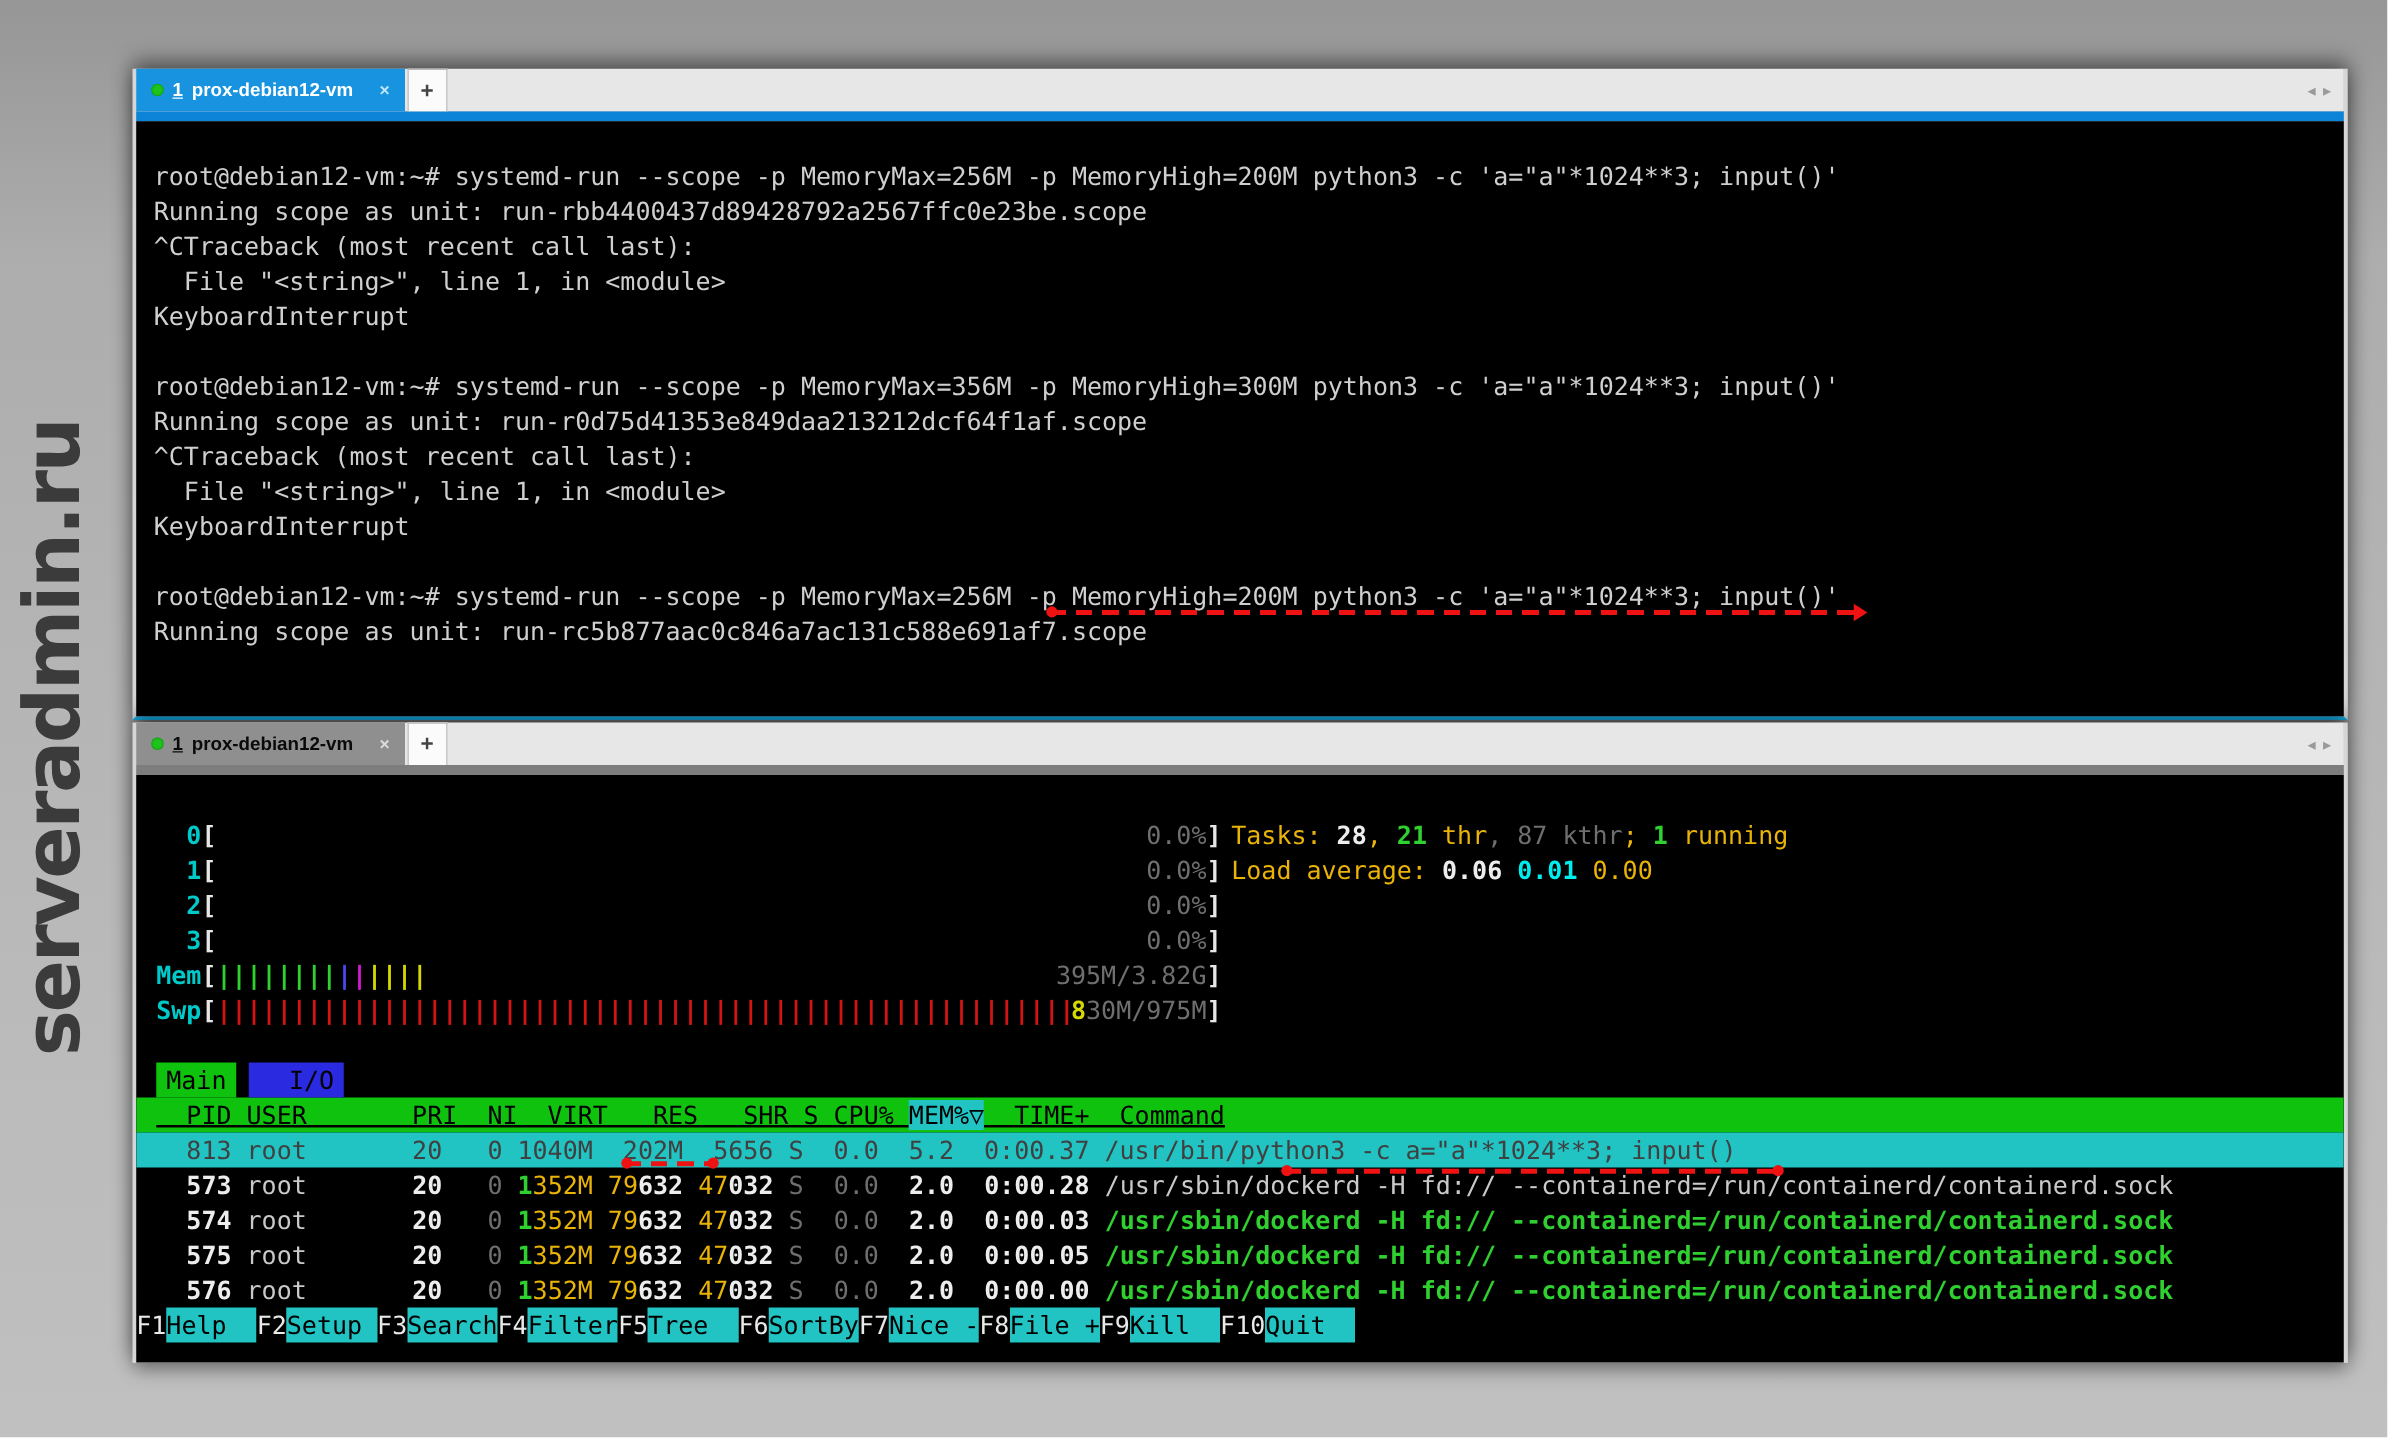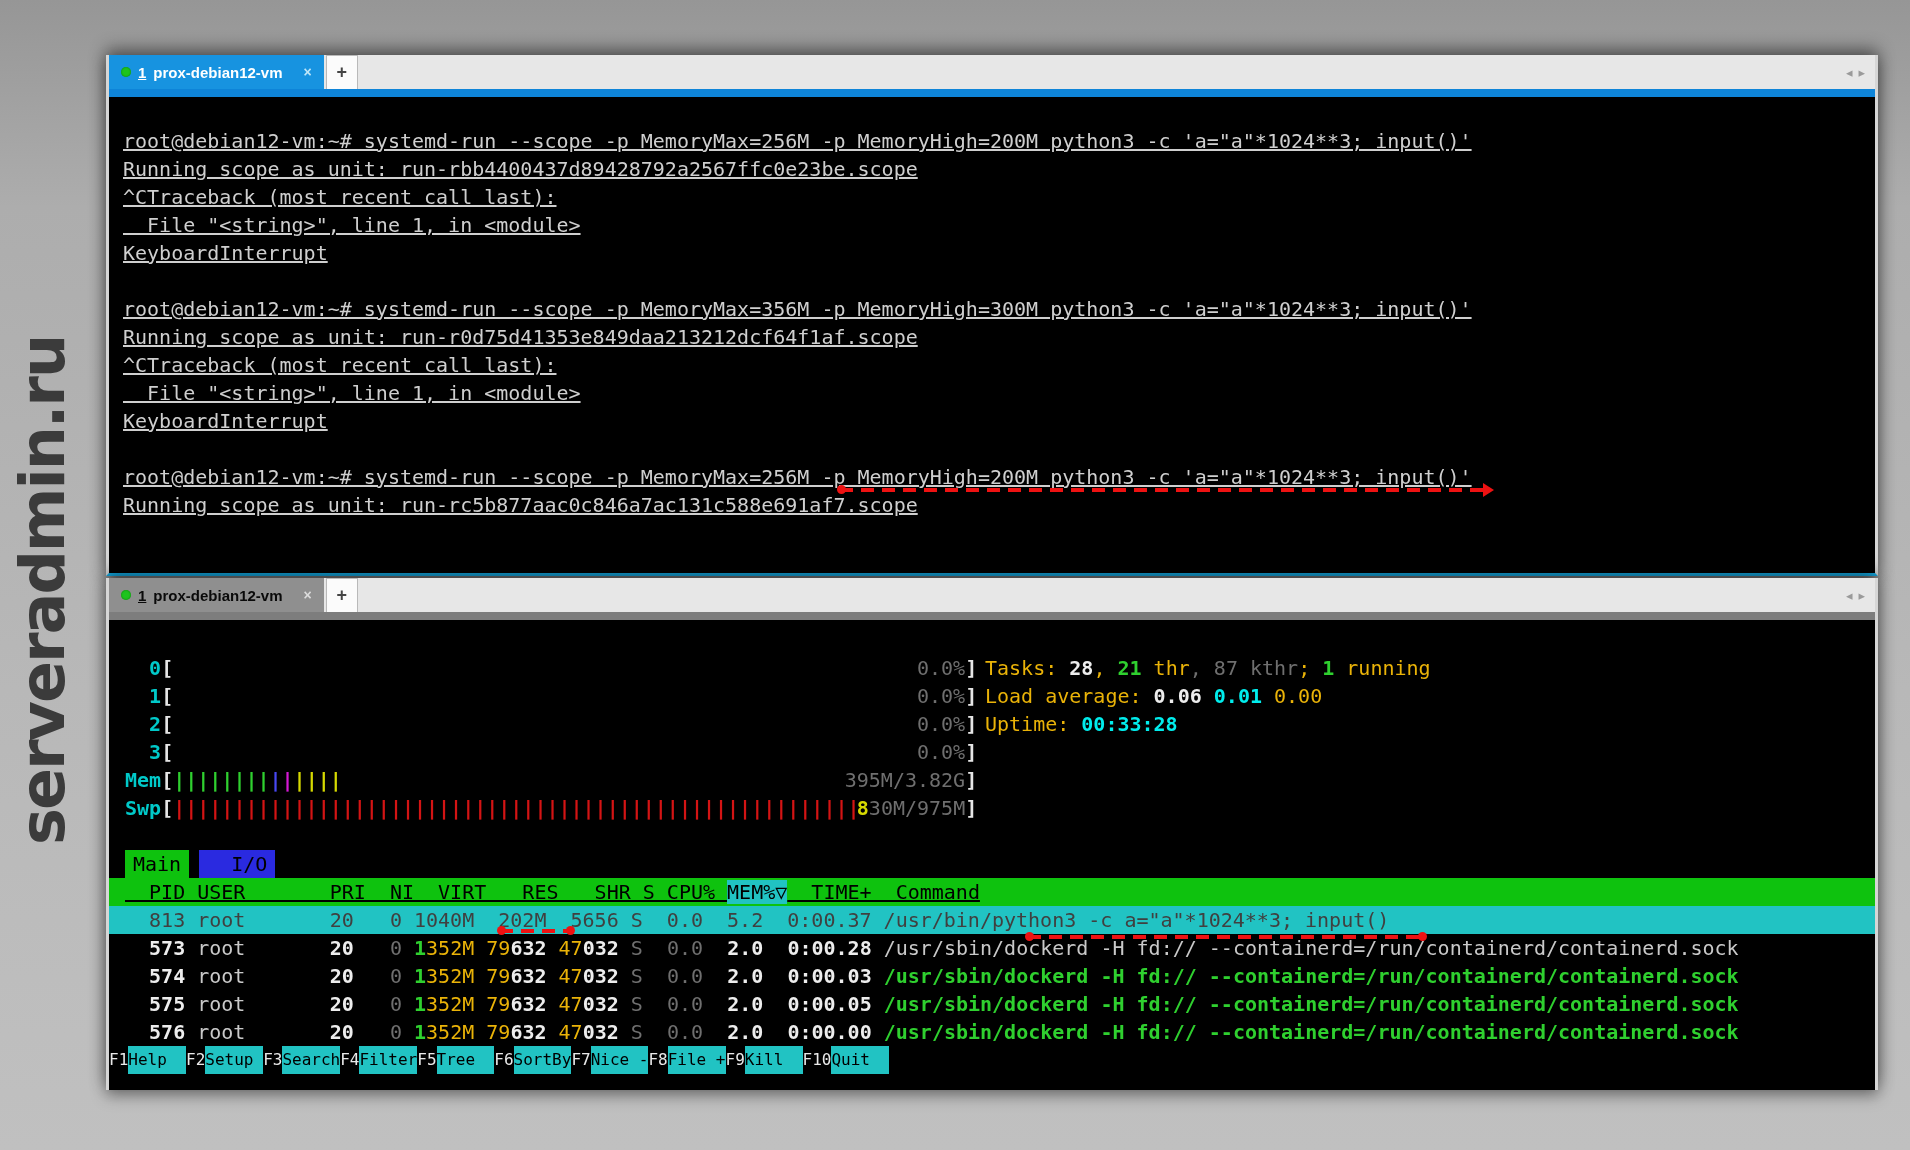--- a/index.html
+++ b/index.html
@@ -34,21 +34,21 @@
   .newtab{width:30px;margin-left:2px;display:flex;align-items:center;justify-content:center;
     background:#fbfbfb;border:1px solid #b9b9b9;border-bottom:none;color:#444;
     font-size:18px;font-weight:bold;}
   .navarrows{position:absolute;right:10px;top:0;height:34px;display:flex;align-items:center;
     gap:6px;color:#9a9a9a;font-size:13px;}
   .term-content{position:relative;background:#000;overflow:hidden;}
   #win1 .term-content{height:476px;}
   #win2 .term-content{height:470px;}
   
   .term-pre{padding:30px 0 0 14px;font-family:"DejaVu Sans Mono","Liberation Mono",monospace;
-    font-size:20px;line-height:28px;color:#cfcfcf;text-decoration:underline;}
+    font-size:20px;line-height:28px;color:#cfcfcf;}
   .tline{height:28px;white-space:pre;}
   
   .htop{position:relative;padding-top:34px;font-family:"DejaVu Sans Mono","Liberation Mono",monospace;
     font-size:20px;line-height:28px;color:#c9c9c9;}
   .hline{height:28px;white-space:pre;padding-left:16px;}
   .meter-line{display:flex;align-items:stretch;}
   .mlabel{color:#00c9c9;font-weight:700;white-space:pre;}
   .mbr{color:#e6e6e6;font-weight:700;}
   .mbar{display:inline-flex;width:792px;overflow:hidden;}
   .pipes{flex:1 1 auto;overflow:hidden;white-space:pre;font-weight:700;}
@@ -70,21 +70,21 @@
   .c-dg{color:#6f6f6f;}
   .c-cy{color:#eab308;font-weight:400;}
   .c-bc{color:#00eded;font-weight:700;}
   .c-gn{color:#2fd02f;font-weight:700;}
   .c-yl{color:#d6d900;font-weight:700;}
   .c-rd{color:#d41414;}
   .c-mg{color:#d419d4;}
   .c-bl{color:#4848f2;}
   
   .fkeys{display:flex;height:28px;font-family:"DejaVu Sans Mono","Liberation Mono",monospace;
-    font-size:16px;line-height:28px;}
+    font-size:20px;line-height:28px;}
   .fk{display:flex;}
   .fk-key{color:#e9e9e9;white-space:pre;}
   .fk-label{background:#21c3c3;color:#000;white-space:pre;}
   .fk:last-child .fk-label{flex:1;}
   
   .ann{position:absolute;height:4px;z-index:50;
     background:repeating-linear-gradient(90deg,#ee1212 0 13px,transparent 13px 21px);}
   .ann::before,.ann::after{content:"";position:absolute;top:-3px;width:9px;height:9px;
     border-radius:50%;background:#ee1212;}
   .ann::before{left:-3px;}
@@ -159,21 +159,20 @@
             <div class="hline meter-line"><span class="mlabel">  0</span><span class="mbr">[</span><span class="mbar"><span class="pipes"></span><span class="mtext c-dg">0.0%</span></span><span class="mbr">]</span></div>
             <div class="hline meter-line"><span class="mlabel">  1</span><span class="mbr">[</span><span class="mbar"><span class="pipes"></span><span class="mtext c-dg">0.0%</span></span><span class="mbr">]</span></div>
             <div class="hline meter-line"><span class="mlabel">  2</span><span class="mbr">[</span><span class="mbar"><span class="pipes"></span><span class="mtext c-dg">0.0%</span></span><span class="mbr">]</span></div>
             <div class="hline meter-line"><span class="mlabel">  3</span><span class="mbr">[</span><span class="mbar"><span class="pipes"></span><span class="mtext c-dg">0.0%</span></span><span class="mbr">]</span></div>
             <div class="hline meter-line"><span class="mlabel">Mem</span><span class="mbr">[</span><span class="mbar"><span class="pipes"><span class="c-gn">||||||||</span><span class="c-bl">|</span><span class="c-mg">|</span><span class="c-yl">||||</span></span><span class="mtext c-dg">395M/3.82G</span></span><span class="mbr">]</span></div>
             <div class="hline meter-line"><span class="mlabel">Swp</span><span class="mbr">[</span><span class="mbar"><span class="pipes"><span class="c-rd">||||||||||||||||||||||||||||||||||||||||||||||||||||||||||||||||||||||</span></span><span class="mtext c-yl">8</span><span class="mtext c-dg">30M/975M</span></span><span class="mbr">]</span></div>
           </div>
         <div class="info-block" id="htop-info">
             <div class="hline"><span class="c-cy">Tasks: </span><span class="c-w">28</span><span class="c-cy">, </span><span class="c-gn">21</span><span class="c-cy"> thr</span><span class="c-dg">, </span><span class="c-dg">87 kthr</span><span class="c-cy">; </span><span class="c-gn">1</span><span class="c-cy"> running</span></div>
             <div class="hline"><span class="c-cy">Load average: </span><span class="c-w">0.06 </span><span class="c-bc">0.01 </span><span class="c-cy">0.00</span></div>
-            <div class="hline"><span class="c-cy">Uptime: </span><span class="c-bc">00:33:28</span></div>
           </div>
         <div class="hline"></div>
         <div class="vtabs" id="htop-vtabs">
             <div class="vtab vtab-main">Main</div>
             <div class="vtab vtab-io">I/O</div>
           </div>
         <div class="hline hdr" id="htop-header"><span class="c-hd">  PID USER       PRI  NI  VIRT   RES   SHR S CPU% </span><span class="c-hdsort">MEM%▽</span><span class="c-hd">  TIME+  Command</span></div>
         <div id="htop-rows">
             <div class="hline prow sel"><span class="c-sel">  813 root       20   0 1040M  202M  5656 S  0.0  5.2  0:00.37 /usr/bin/python3 -c a="a"*1024**3; input()</span></div>
             <div class="hline prow"><span class="c-w">  573 </span><span class="c-gy">root      </span><span class="c-w"> 20</span><span class="c-dg">   0</span><span class="c-gy"> </span><span class="c-gn">1</span><span class="c-cy">352M</span><span class="c-gy"> </span><span class="c-cy">79</span><span class="c-w">632</span><span class="c-gy"> </span><span class="c-cy">47</span><span class="c-w">032</span><span class="c-dg"> S</span><span class="c-dg">  0.0</span><span class="c-w">  2.0</span><span class="c-w">  0:00.28</span><span class="c-gy"> /usr/sbin/dockerd -H fd:// --containerd=/run/containerd/containerd.sock</span></div>

